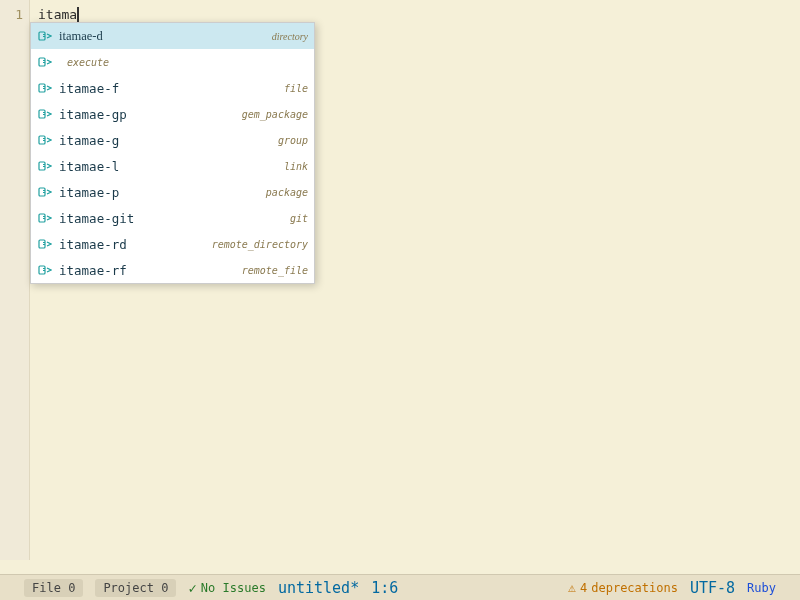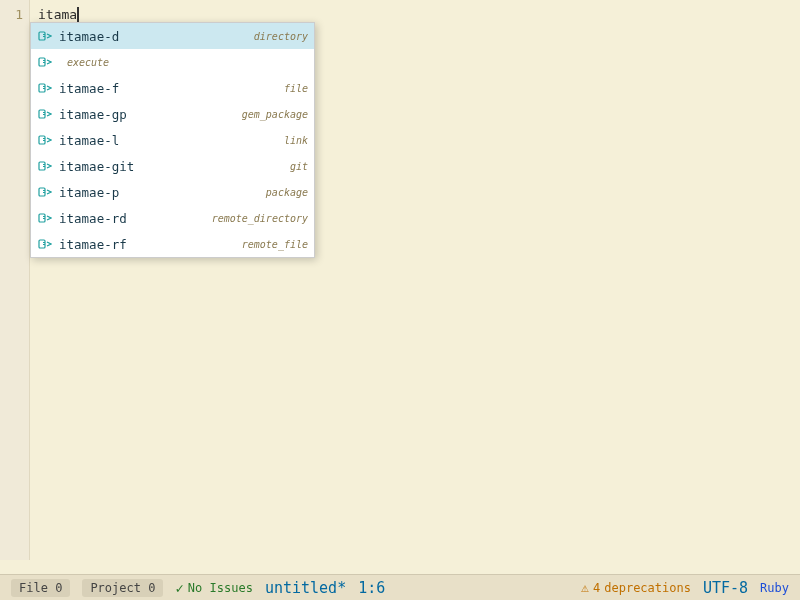--- a/index.html
+++ b/index.html
@@ -99,20 +99,21 @@
       align-items: center;
       height: 26px;
       padding: 0 6px;
       cursor: pointer;
       position: relative;
     }
 
     .autocomplete-item:hover,
     .autocomplete-item.selected {
       background-color: #e8f4f8;
+      font-family: Liberation Serif, serif;
     }
 
     .autocomplete-item.selected {
       background-color: #cce8f0;
     }
 
     .item-icon {
       width: 16px;
       height: 16px;
       display: flex;
@@ -146,21 +147,21 @@
     #status-bar {
       position: absolute;
       bottom: 0;
       left: 0;
       right: 0;
       height: 26px;
       background-color: #e8e0c8;
       border-top: 1px solid #d0c8b0;
       display: flex;
       align-items: center;
-      padding: 0 11px;
+      padding: 0 24px;
       gap: 12px;
     }
 
     .status-item {
       font-size: 15px;
       color: #0369a1;
       white-space: nowrap;
     }
 
     .status-tab {
@@ -271,46 +272,58 @@
       </div>
       <div class="autocomplete-item">
         <span class="item-icon">
           <svg viewBox="0 0 14 14" fill="none" xmlns="http://www.w3.org/2000/svg">
       <rect x="1" y="3" width="6" height="8" rx="1" fill="none" stroke="#20a0a0" stroke-width="1.2"></rect>
       <polyline points="9,5 13,7 9,9" fill="none" stroke="#20a0a0" stroke-width="1.3"></polyline>
       <line x1="5" y1="5.5" x2="7" y2="5.5" stroke="#20a0a0" stroke-width="1"></line>
       <line x1="5" y1="7.5" x2="7" y2="7.5" stroke="#20a0a0" stroke-width="1"></line>
     </svg>
         </span>
+        <span class="item-name">itamae-g</span>
+        <span class="item-type">group</span>
+      </div>
+      <div class="autocomplete-item">
+        <span class="item-icon">
+          <svg viewBox="0 0 14 14" fill="none" xmlns="http://www.w3.org/2000/svg">
+      <rect x="1" y="3" width="6" height="8" rx="1" fill="none" stroke="#20a0a0" stroke-width="1.2"></rect>
+      <polyline points="9,5 13,7 9,9" fill="none" stroke="#20a0a0" stroke-width="1.3"></polyline>
+      <line x1="5" y1="5.5" x2="7" y2="5.5" stroke="#20a0a0" stroke-width="1"></line>
+      <line x1="5" y1="7.5" x2="7" y2="7.5" stroke="#20a0a0" stroke-width="1"></line>
+    </svg>
+        </span>
         <span class="item-name">itamae-l</span>
         <span class="item-type">link</span>
       </div>
       <div class="autocomplete-item">
         <span class="item-icon">
           <svg viewBox="0 0 14 14" fill="none" xmlns="http://www.w3.org/2000/svg">
       <rect x="1" y="3" width="6" height="8" rx="1" fill="none" stroke="#20a0a0" stroke-width="1.2"></rect>
       <polyline points="9,5 13,7 9,9" fill="none" stroke="#20a0a0" stroke-width="1.3"></polyline>
       <line x1="5" y1="5.5" x2="7" y2="5.5" stroke="#20a0a0" stroke-width="1"></line>
       <line x1="5" y1="7.5" x2="7" y2="7.5" stroke="#20a0a0" stroke-width="1"></line>
     </svg>
         </span>
+        <span class="item-name">itamae-p</span>
+        <span class="item-type">package</span>
+      </div>
+      <div class="autocomplete-item">
+        <span class="item-icon">
+          <svg viewBox="0 0 14 14" fill="none" xmlns="http://www.w3.org/2000/svg">
+      <rect x="1" y="3" width="6" height="8" rx="1" fill="none" stroke="#20a0a0" stroke-width="1.2"></rect>
+      <polyline points="9,5 13,7 9,9" fill="none" stroke="#20a0a0" stroke-width="1.3"></polyline>
+      <line x1="5" y1="5.5" x2="7" y2="5.5" stroke="#20a0a0" stroke-width="1"></line>
+      <line x1="5" y1="7.5" x2="7" y2="7.5" stroke="#20a0a0" stroke-width="1"></line>
+    </svg>
+        </span>
         <span class="item-name">itamae-git</span>
         <span class="item-type">git</span>
-      </div>
-      <div class="autocomplete-item">
-        <span class="item-icon">
-          <svg viewBox="0 0 14 14" fill="none" xmlns="http://www.w3.org/2000/svg">
-      <rect x="1" y="3" width="6" height="8" rx="1" fill="none" stroke="#20a0a0" stroke-width="1.2"></rect>
-      <polyline points="9,5 13,7 9,9" fill="none" stroke="#20a0a0" stroke-width="1.3"></polyline>
-      <line x1="5" y1="5.5" x2="7" y2="5.5" stroke="#20a0a0" stroke-width="1"></line>
-      <line x1="5" y1="7.5" x2="7" y2="7.5" stroke="#20a0a0" stroke-width="1"></line>
-    </svg>
-        </span>
-        <span class="item-name">itamae-p</span>
-        <span class="item-type">package</span>
       </div>
       <div class="autocomplete-item">
         <span class="item-icon">
           <svg viewBox="0 0 14 14" fill="none" xmlns="http://www.w3.org/2000/svg">
       <rect x="1" y="3" width="6" height="8" rx="1" fill="none" stroke="#20a0a0" stroke-width="1.2"></rect>
       <polyline points="9,5 13,7 9,9" fill="none" stroke="#20a0a0" stroke-width="1.3"></polyline>
       <line x1="5" y1="5.5" x2="7" y2="5.5" stroke="#20a0a0" stroke-width="1"></line>
       <line x1="5" y1="7.5" x2="7" y2="7.5" stroke="#20a0a0" stroke-width="1"></line>
     </svg>
         </span>

